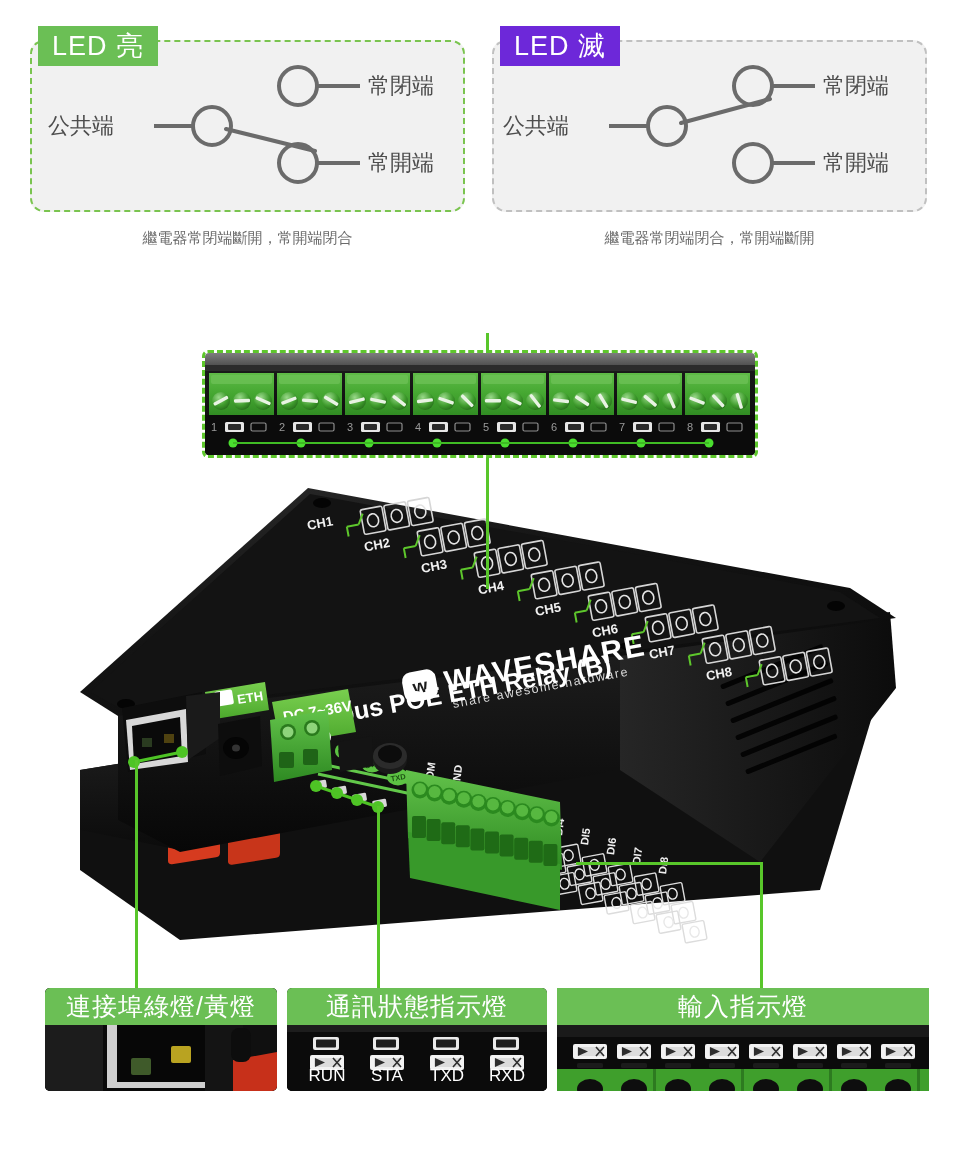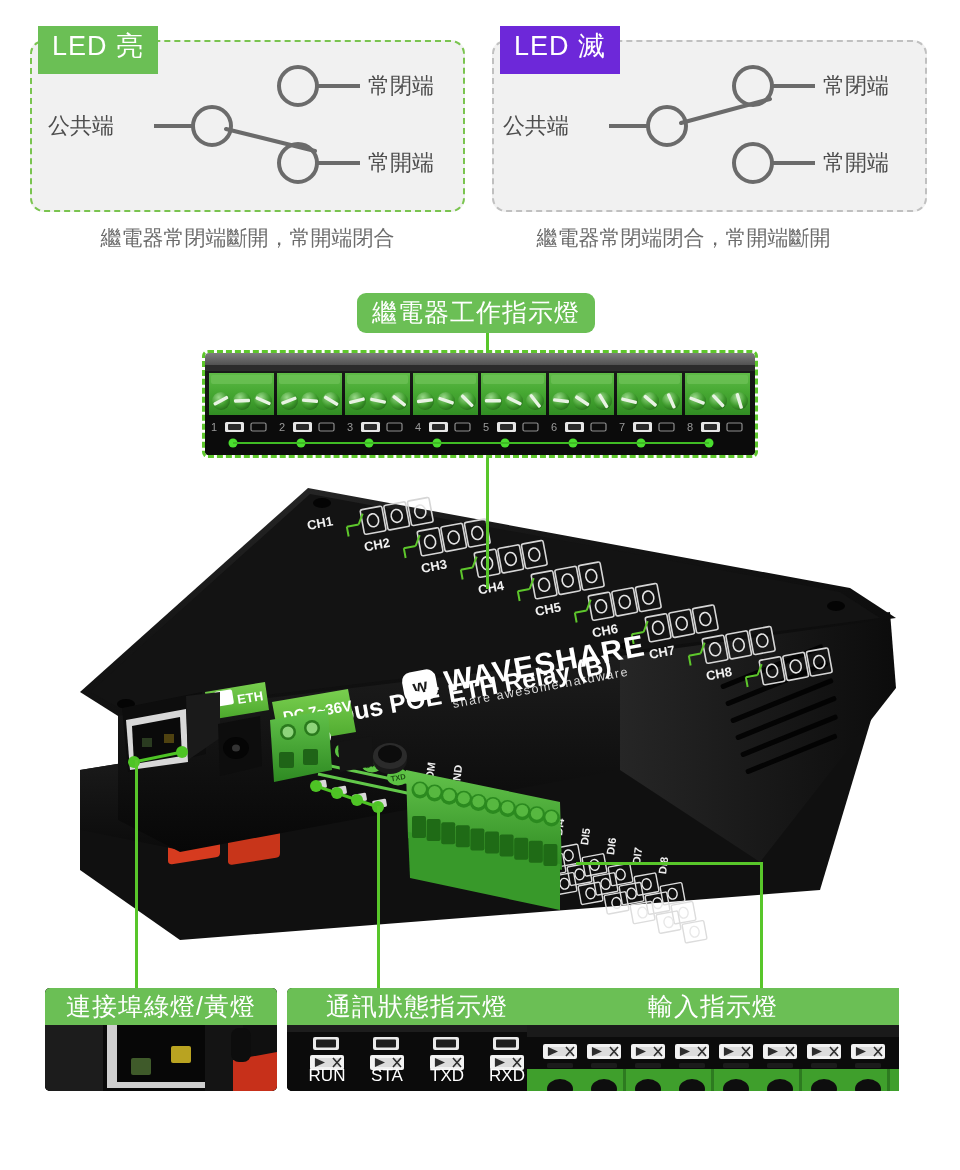--- a/index.html
+++ b/index.html
@@ -19,42 +19,42 @@
   .panel-box {
     position: absolute; inset: 0;
     background: #f1f1f1;
     border-radius: 14px;
   }
   .panel-box.green-dash { border: 2px dashed #7ac44f; }
   .panel-box.gray-dash  { border: 2px dashed #c0c0c0; }
 
   .state-badge {
     position: absolute; top: -14px; left: 8px;
-    padding: 4px 14px 12px 14px;
+    padding: 4px 14px 4px 14px;
     color: #ffffff; font-size: 27px; line-height: 32px;
     letter-spacing: 1px; font-weight: 400; white-space: nowrap;
     z-index: 5;
   }
   .state-badge.on  { background: #6bbf55; }
   .state-badge.off { background: #6d28d9; }
 
   .panel-svg { position: absolute; inset: 0; width: 100%; height: 100%; }
 
   .term-label {
     position: absolute; color: #4d4d4d;
     font-size: 22px; line-height: 26px; white-space: nowrap; text-align: right;
   }
 
   .panel-caption {
     position: absolute; top: 224px; width: 435px;
     text-align: center; color: #6b6b6b;
-    font-size: 21px; line-height: 28px; white-space: nowrap;
+    font-size: 15px; line-height: 28px; white-space: nowrap;
   }
   .panel-caption.left  { left: 30px; }
-  .panel-caption.right { left: 466px; }
+  .panel-caption.right { left: 492px; }
 
   
   .pill {
     position: absolute; background: #6bbf55; color: #ffffff;
     border-radius: 9px; text-align: center; white-space: nowrap;
     font-size: 25px; line-height: 38px; letter-spacing: 1px;
     z-index: 30;
   }
 
   
@@ -112,21 +112,20 @@
       <line x1="280" y1="46" x2="323" y2="46" stroke="#6b6b6b" stroke-width="4"></line>
       <line x1="280" y1="123" x2="323" y2="123" stroke="#6b6b6b" stroke-width="4"></line>
       <line x1="189" y1="83" x2="278" y2="59" stroke="#6b6b6b" stroke-width="4" stroke-linecap="round"></line>
     </svg>
     <div class="term-label" style="left:11px; top:73px;">公共端</div>
     <div class="term-label" style="left:331px; top:33px;">常閉端</div>
     <div class="term-label" style="left:331px; top:110px;">常開端</div>
   </div>
   <div class="panel-caption right">繼電器常閉端閉合，常開端斷開</div>
 
-  <div class="pill" style="left:357px; width:238px; top:293px; height:40px;">繼電器工作指示燈</div>
 
   <div class="abs" style="left:205px; top:353px; width:550px; height:102px; overflow:hidden; border-radius:4px;">
     <svg width="550" height="102" viewBox="0 0 550 102">
       <defs>
         <linearGradient id="railTop" x1="0" y1="0" x2="0" y2="1">
           <stop offset="0" stop-color="#7d7d7d"></stop>
             <stop offset="1" stop-color="#4a4a4a"></stop>
         </linearGradient>
         <linearGradient id="grnBlk" x1="0" y1="0" x2="0" y2="1">
           <stop offset="0" stop-color="#5fbb47"></stop>
@@ -743,21 +742,21 @@
       </svg>
       <div class="abs" id="commLabels" style="left:0; top:40px; width:260px; height:24px;">
           <div class="abs" style="left: 14px; top: 0px; width: 52px; text-align: center; color: rgb(255, 255, 255); font-size: 17px; line-height: 22px; font-family: &quot;Liberation Sans&quot;, sans-serif;">RUN</div>
           <div class="abs" style="left: 74px; top: 0px; width: 52px; text-align: center; color: rgb(255, 255, 255); font-size: 17px; line-height: 22px; font-family: &quot;Liberation Sans&quot;, sans-serif;">STA</div>
           <div class="abs" style="left: 134px; top: 0px; width: 52px; text-align: center; color: rgb(255, 255, 255); font-size: 17px; line-height: 22px; font-family: &quot;Liberation Sans&quot;, sans-serif;">TXD</div>
           <div class="abs" style="left: 194px; top: 0px; width: 52px; text-align: center; color: rgb(255, 255, 255); font-size: 17px; line-height: 22px; font-family: &quot;Liberation Sans&quot;, sans-serif;">RXD</div>
         </div>
     </div>
   </div>
 
-  <div class="photo-card" style="left:527px; top:988px; width:372px; height:103px; border-radius:0;">
+  <div class="photo-card" style="left:557px; top:988px; width:372px; height:103px; border-radius:0;">
     <div class="pill" style="height:37px; line-height:37px;">輸入指示燈</div>
     <svg width="372" height="66" viewBox="0 0 372 66" style="position:absolute;left:0;top:37px;">
       <rect width="372" height="66" fill="#0b0b0b"></rect>
       <rect x="0" y="0" width="372" height="12" fill="#1a1a1a"></rect>
       <g id="inputLedGfx">
           <rect x="16" y="19" width="34" height="15" rx="2" fill="#f2f2f2"></rect>
           <rect x="20" y="22" width="26" height="9" rx="1" fill="#dcdcdc"></rect>
           <path d="M21,31 L21,22 L31,26.5 Z" fill="#2e2e2e"></path>
           <path d="M39,22 L47,31 M47,22 L39,31" stroke="#2e2e2e" stroke-width="1.6"></path>
           <rect x="20" y="38" width="26" height="5" rx="1.5" fill="#1b1b1b"></rect>

